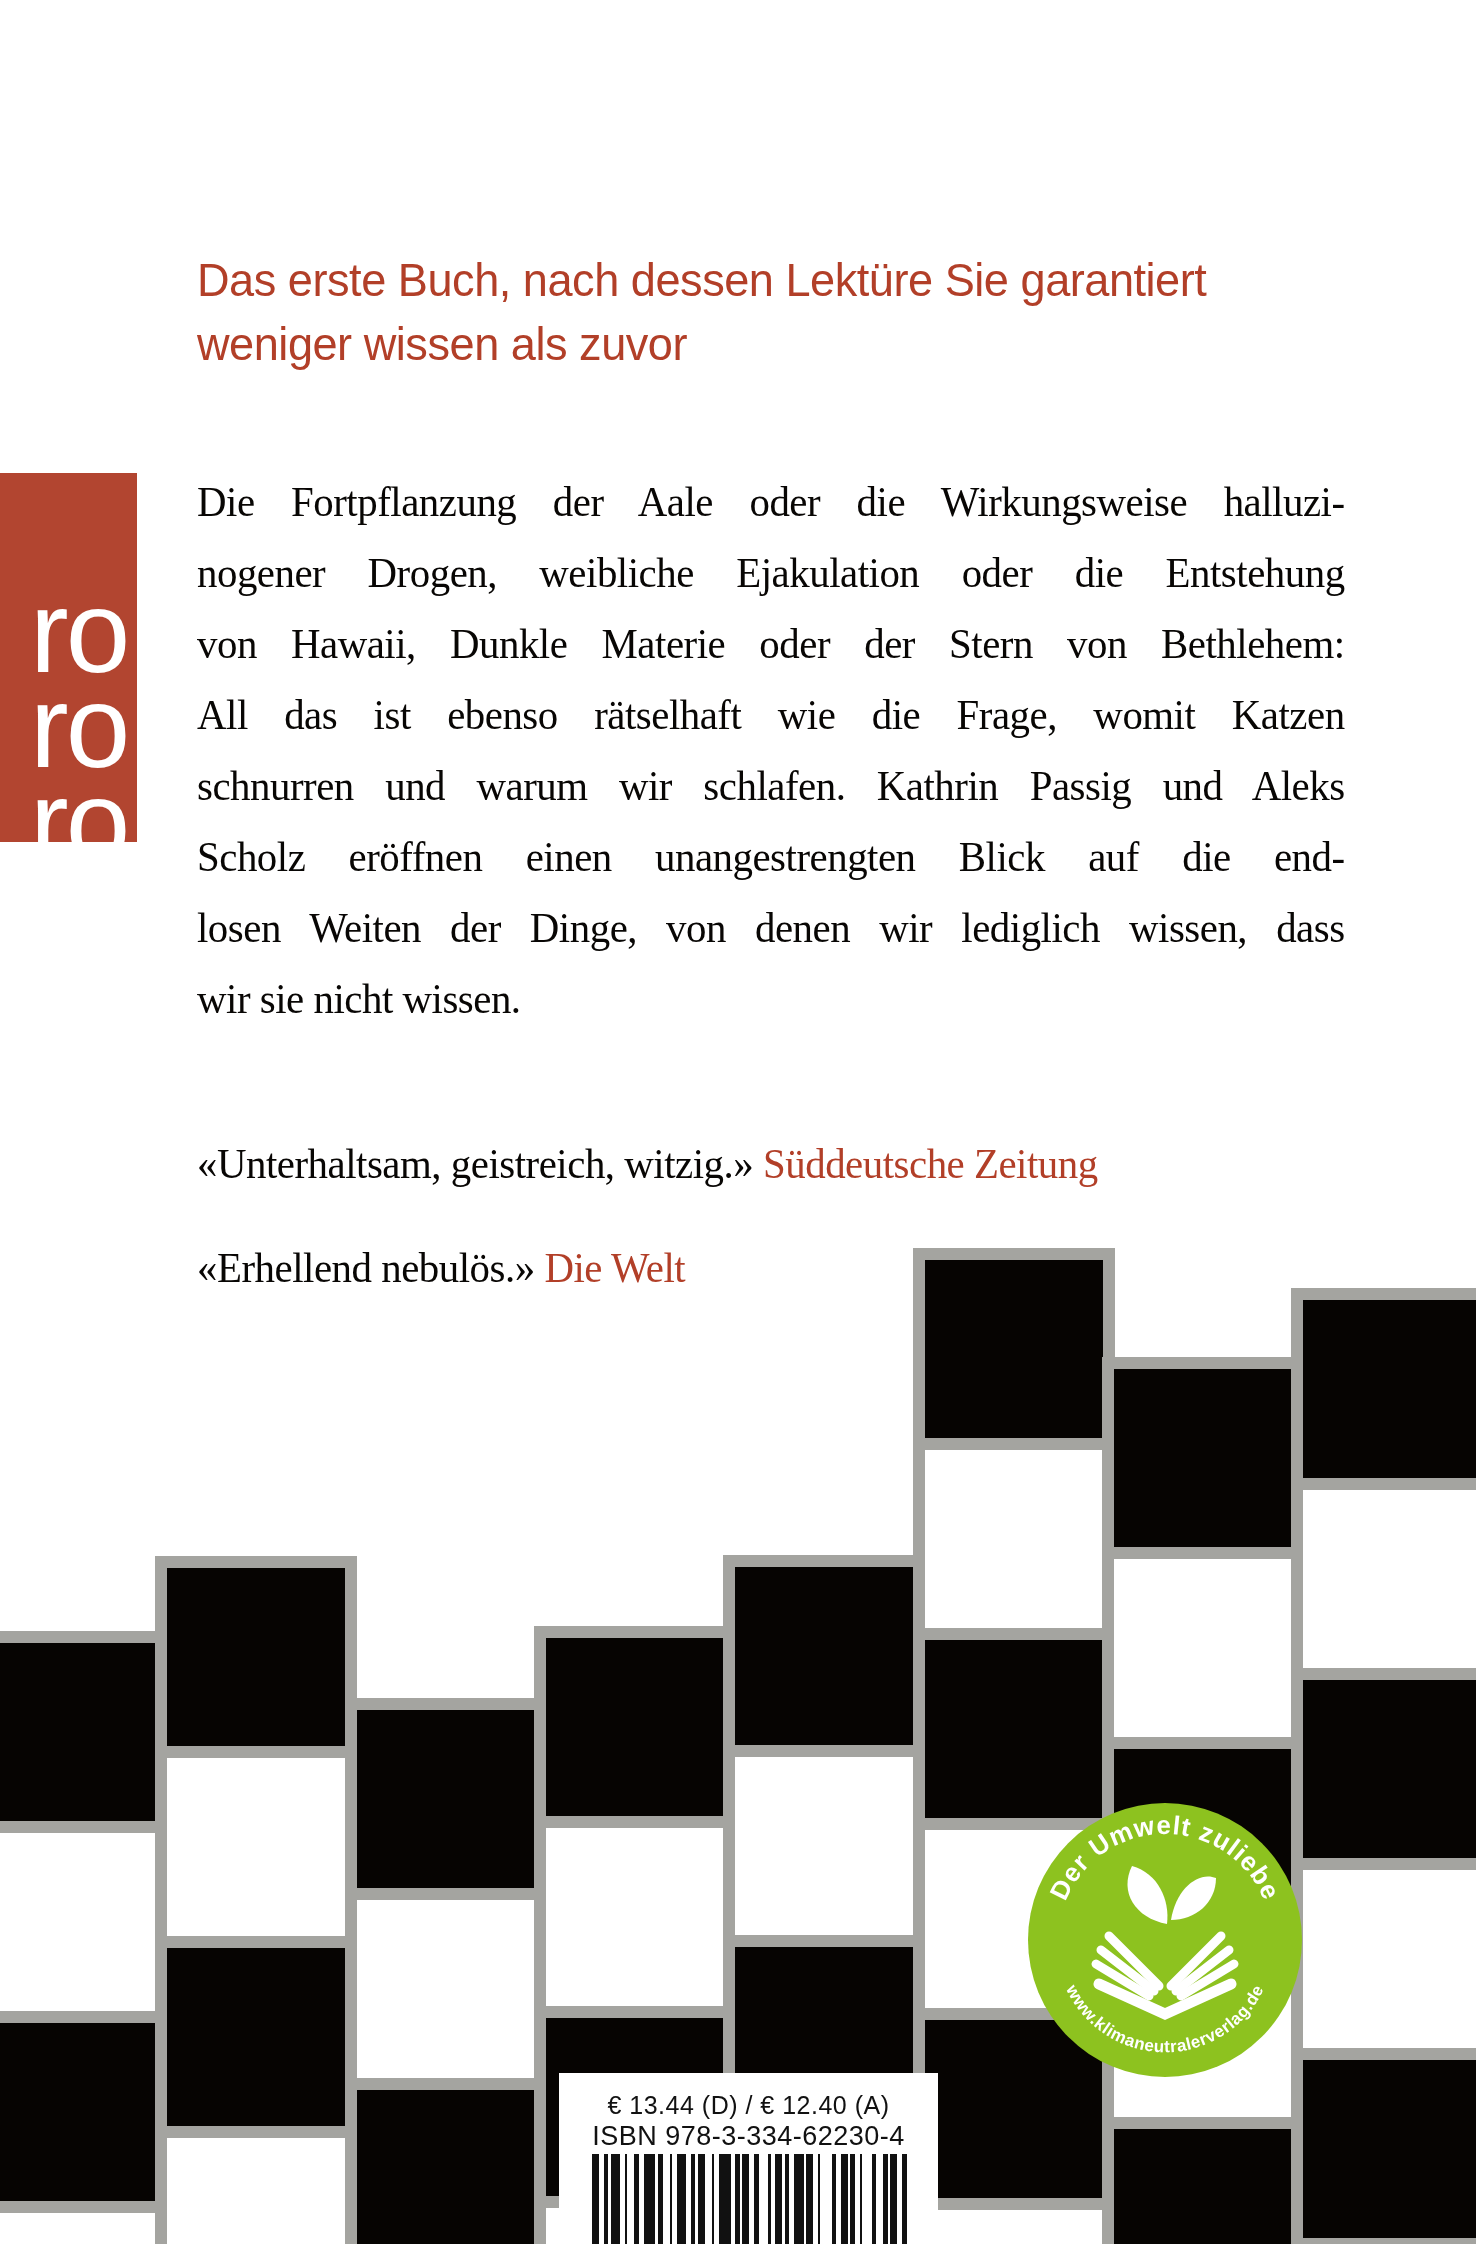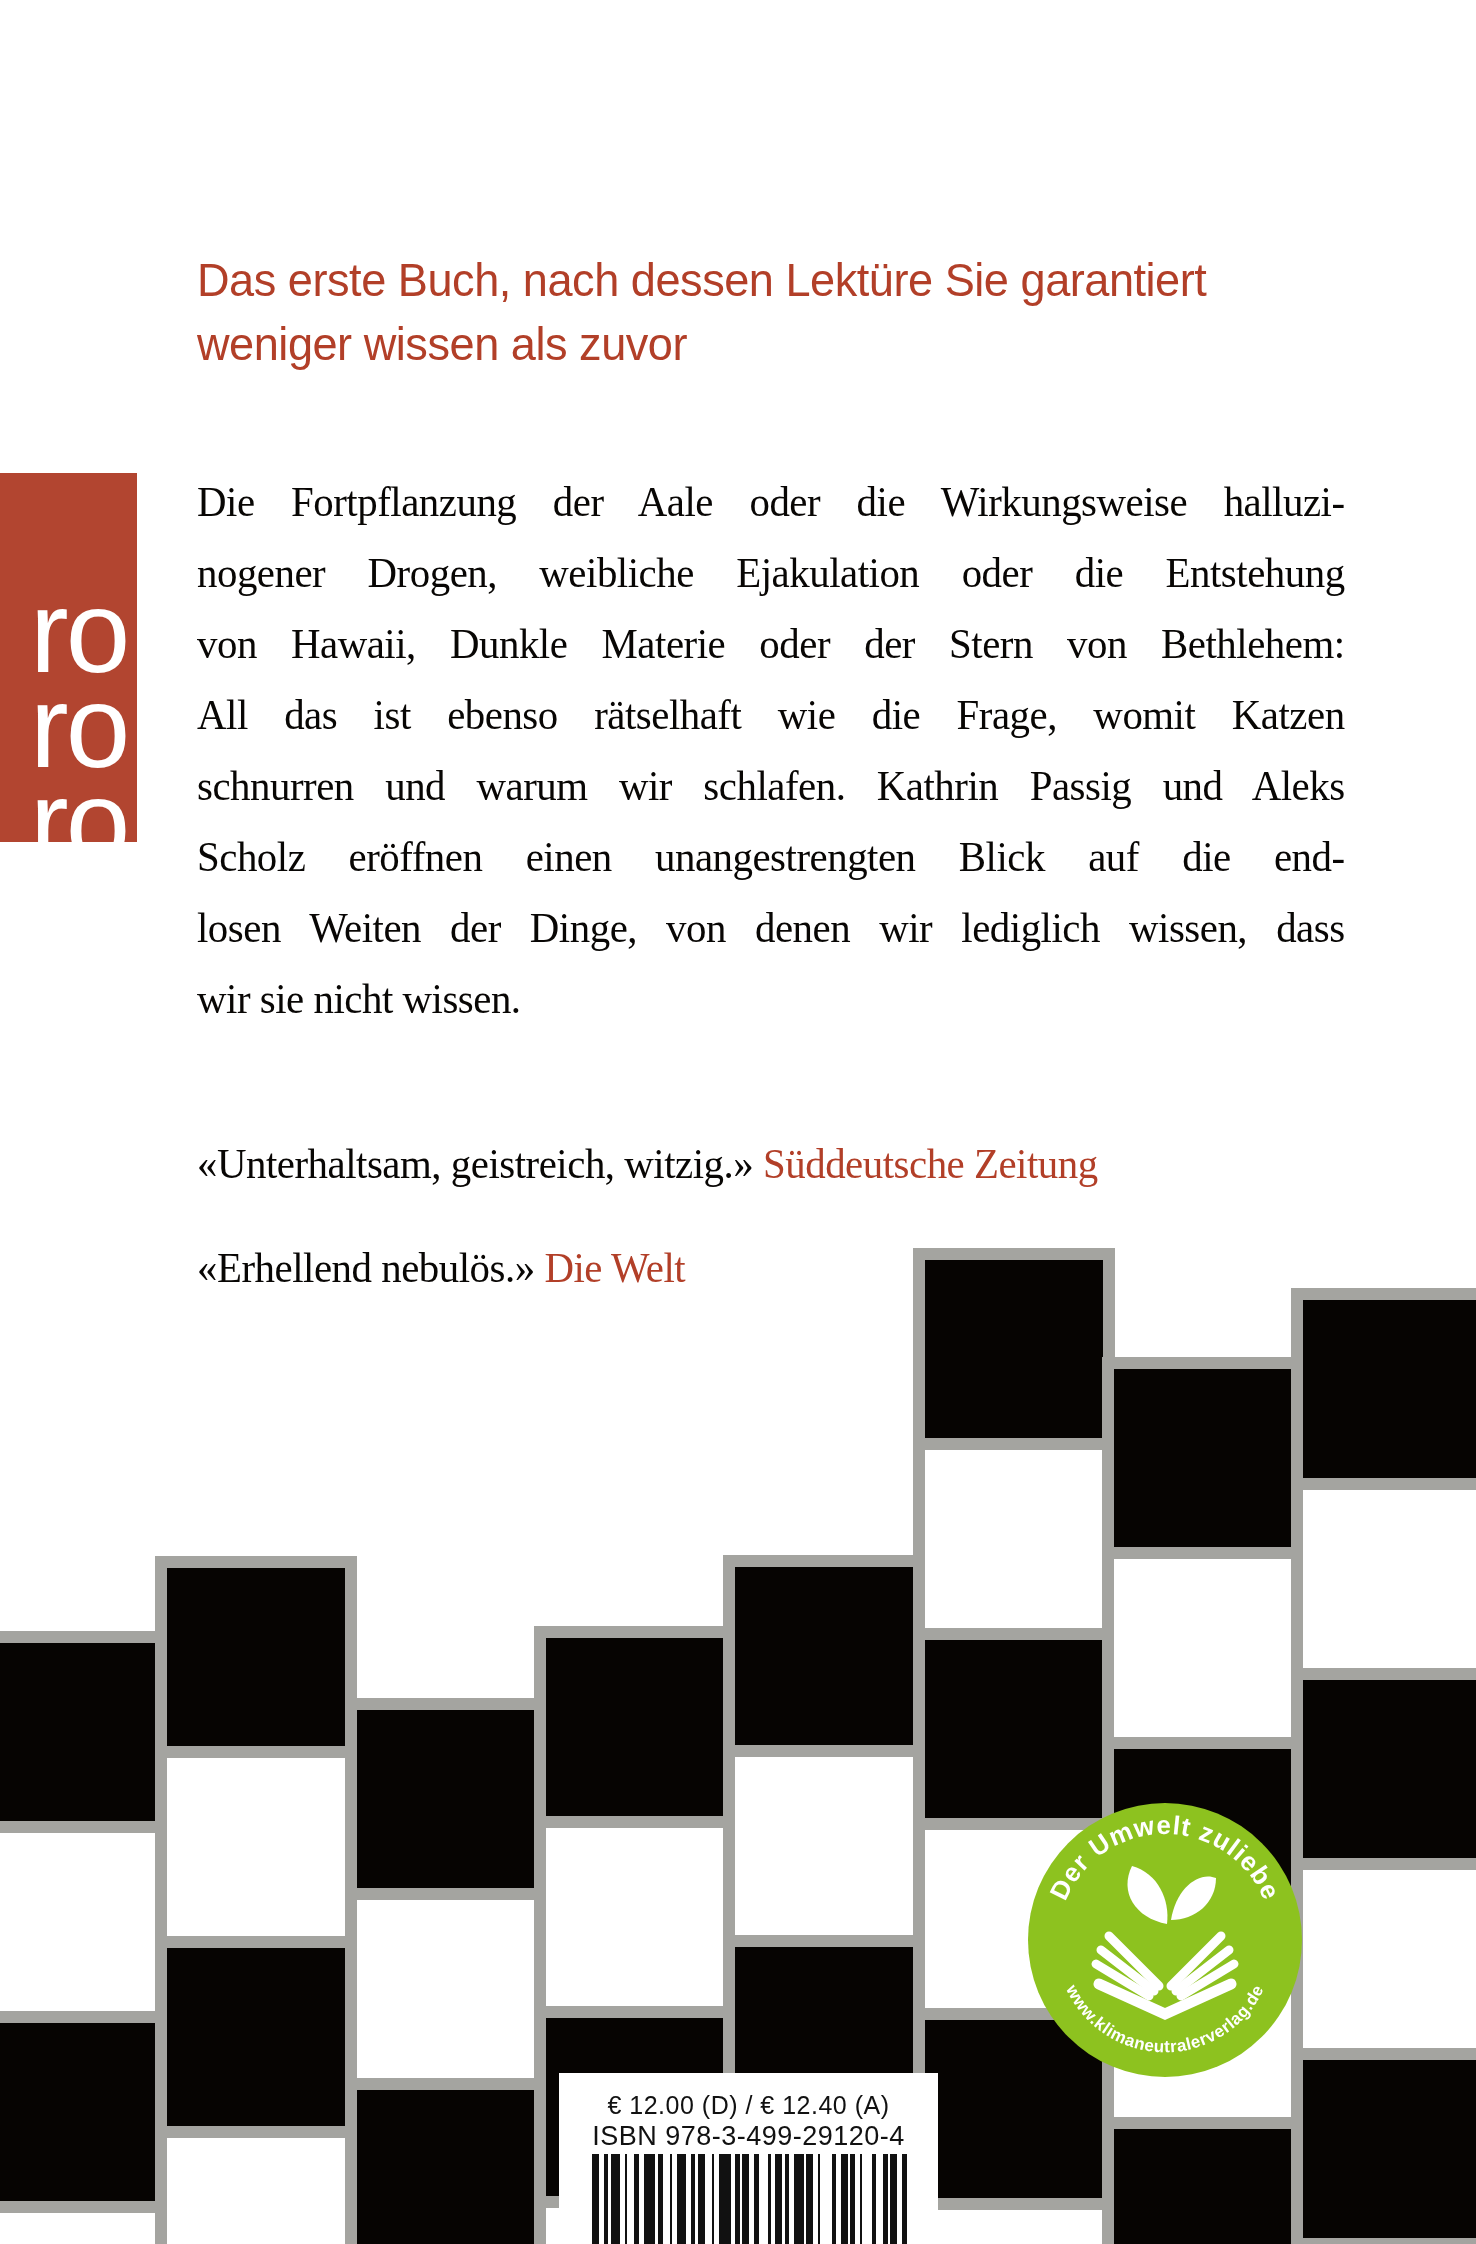--- a/index.html
+++ b/index.html
@@ -170,22 +170,22 @@
         <line x1="-11" y1="51" x2="-64" y2="10"></line>
         <line x1="-16" y1="56" x2="-69" y2="24"></line>
         <line x1="6" y1="46" x2="56" y2="-4"></line>
         <line x1="11" y1="51" x2="64" y2="10"></line>
         <line x1="16" y1="56" x2="69" y2="24"></line>
       </g>
     </g>
   </svg>
 
   <div class="isbnbox">
-    <div class="price">€ 12.00 (D) / € 12.40 (A)</div>
-    <div class="isbn">ISBN 978-3-499-29120-4</div>
+    <div class="price">€ 13.44 (D) / € 12.40 (A)</div>
+    <div class="isbn">ISBN 978-3-334-62230-4</div>
     <div class="barcode">
         <div class="bar k" style="width: 2.20588%;"></div>
         <div class="bar s" style="width: 1.47059%;"></div>
         <div class="bar k" style="width: 1.47059%;"></div>
         <div class="bar s" style="width: 0.735294%;"></div>
         <div class="bar k" style="width: 2.94118%;"></div>
         <div class="bar s" style="width: 1.47059%;"></div>
         <div class="bar k" style="width: 0.735294%;"></div>
         <div class="bar s" style="width: 2.20588%;"></div>
         <div class="bar k" style="width: 1.47059%;"></div>

